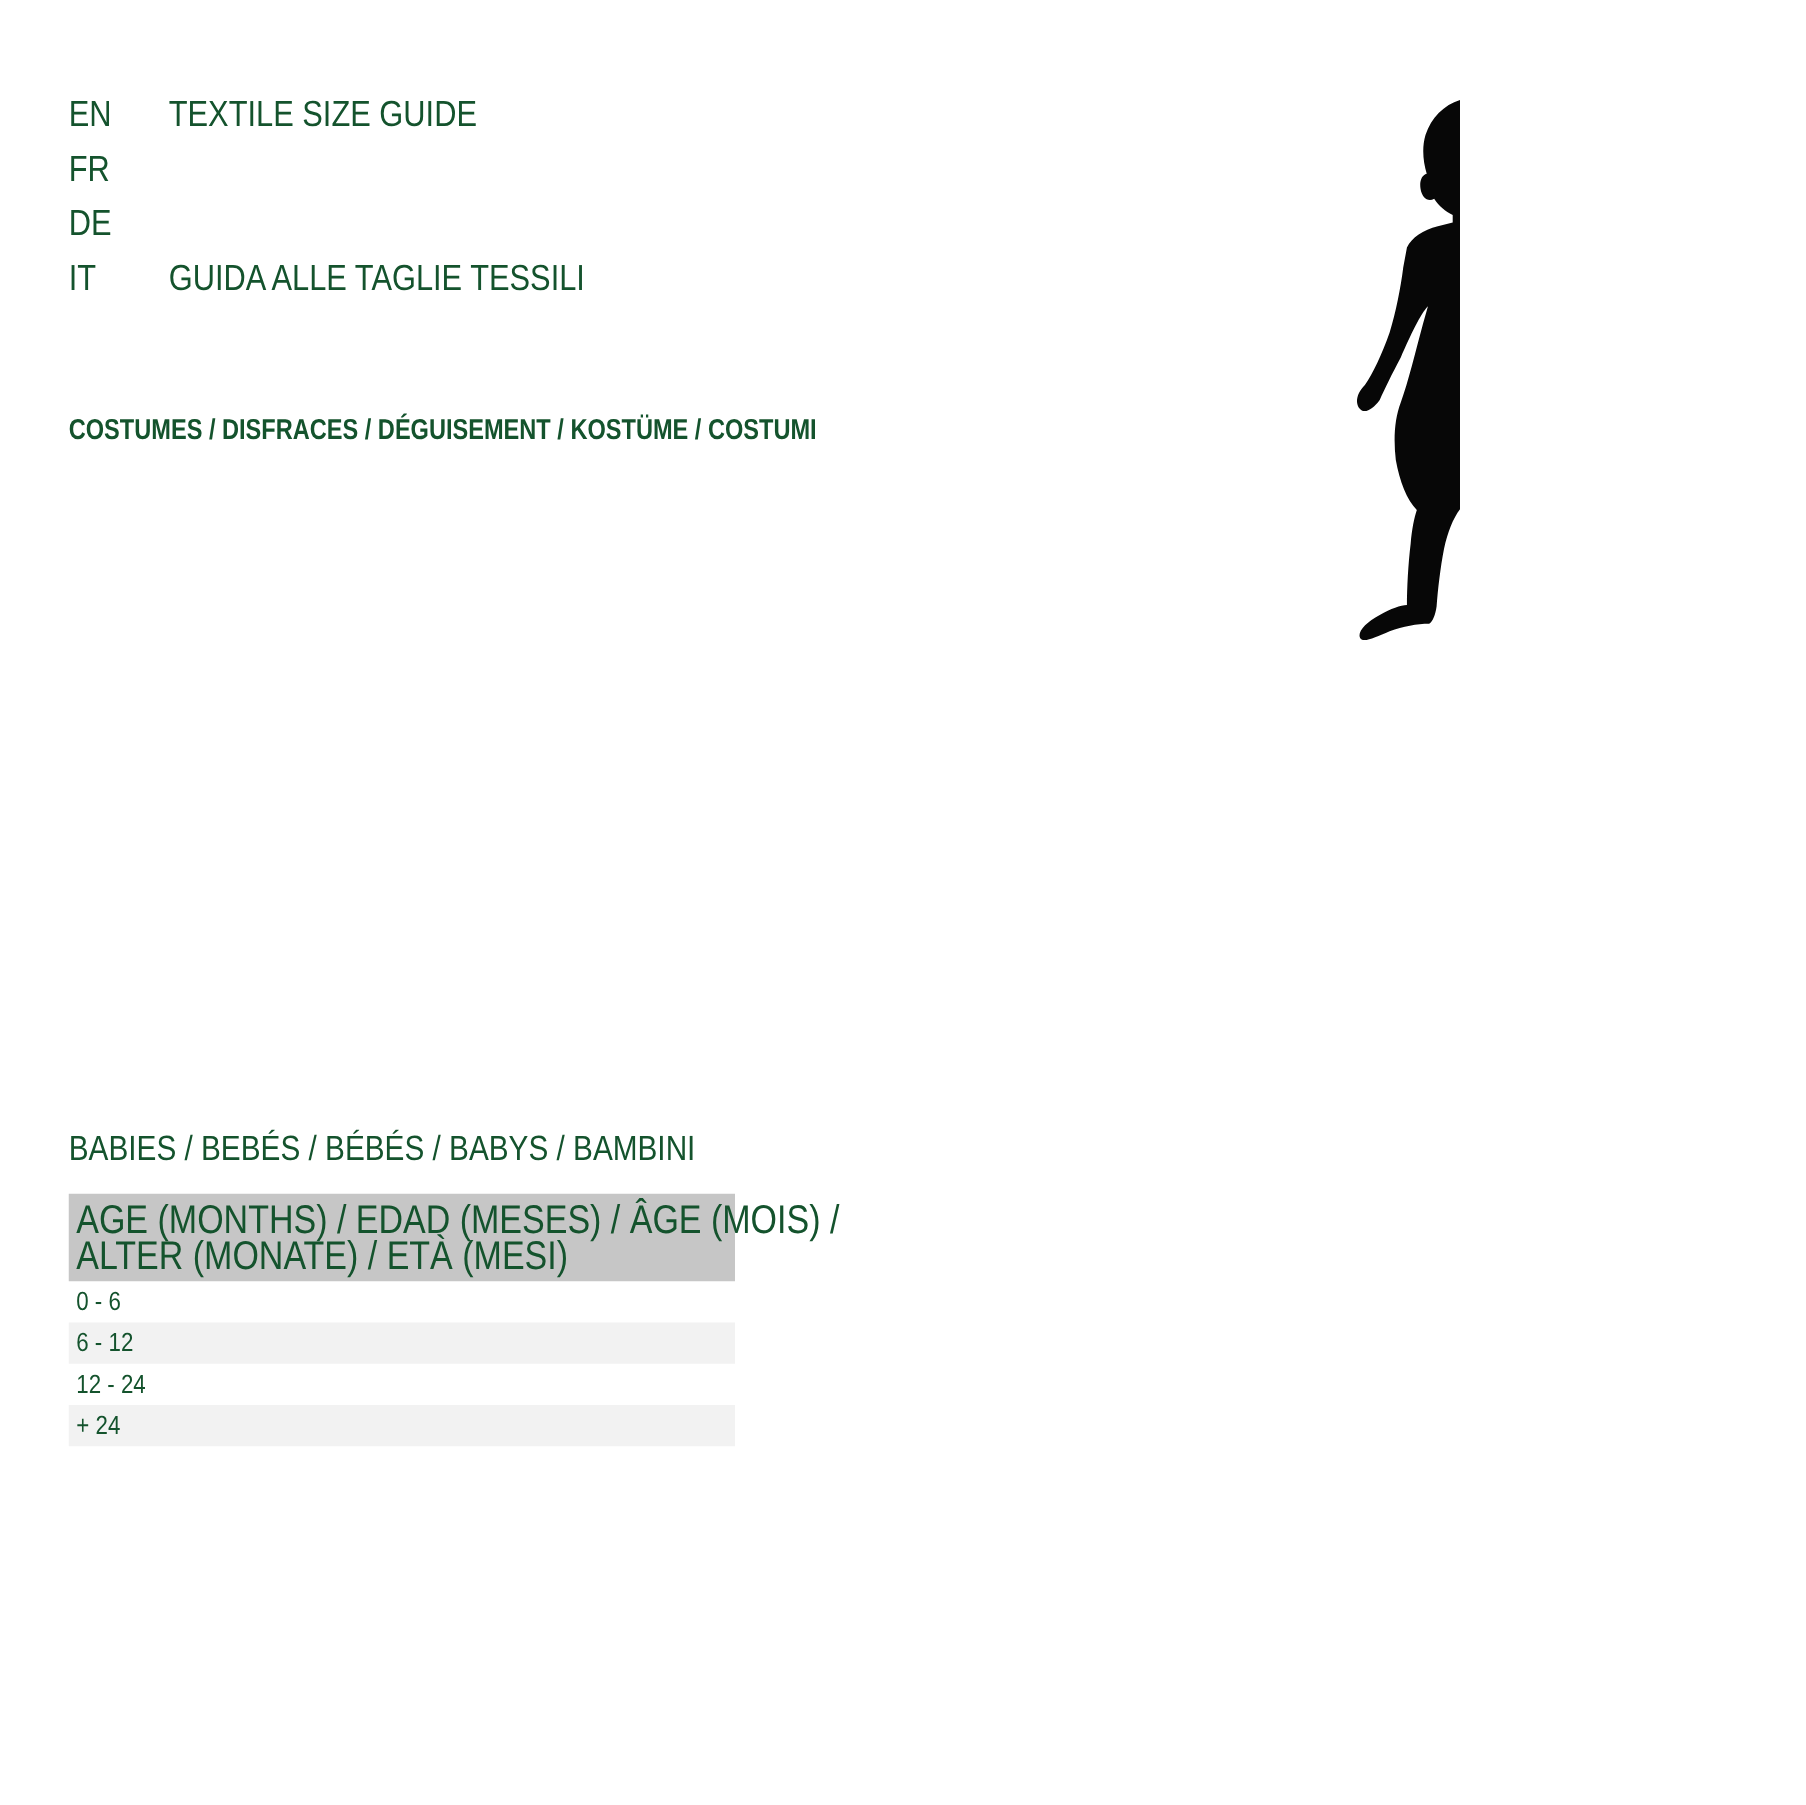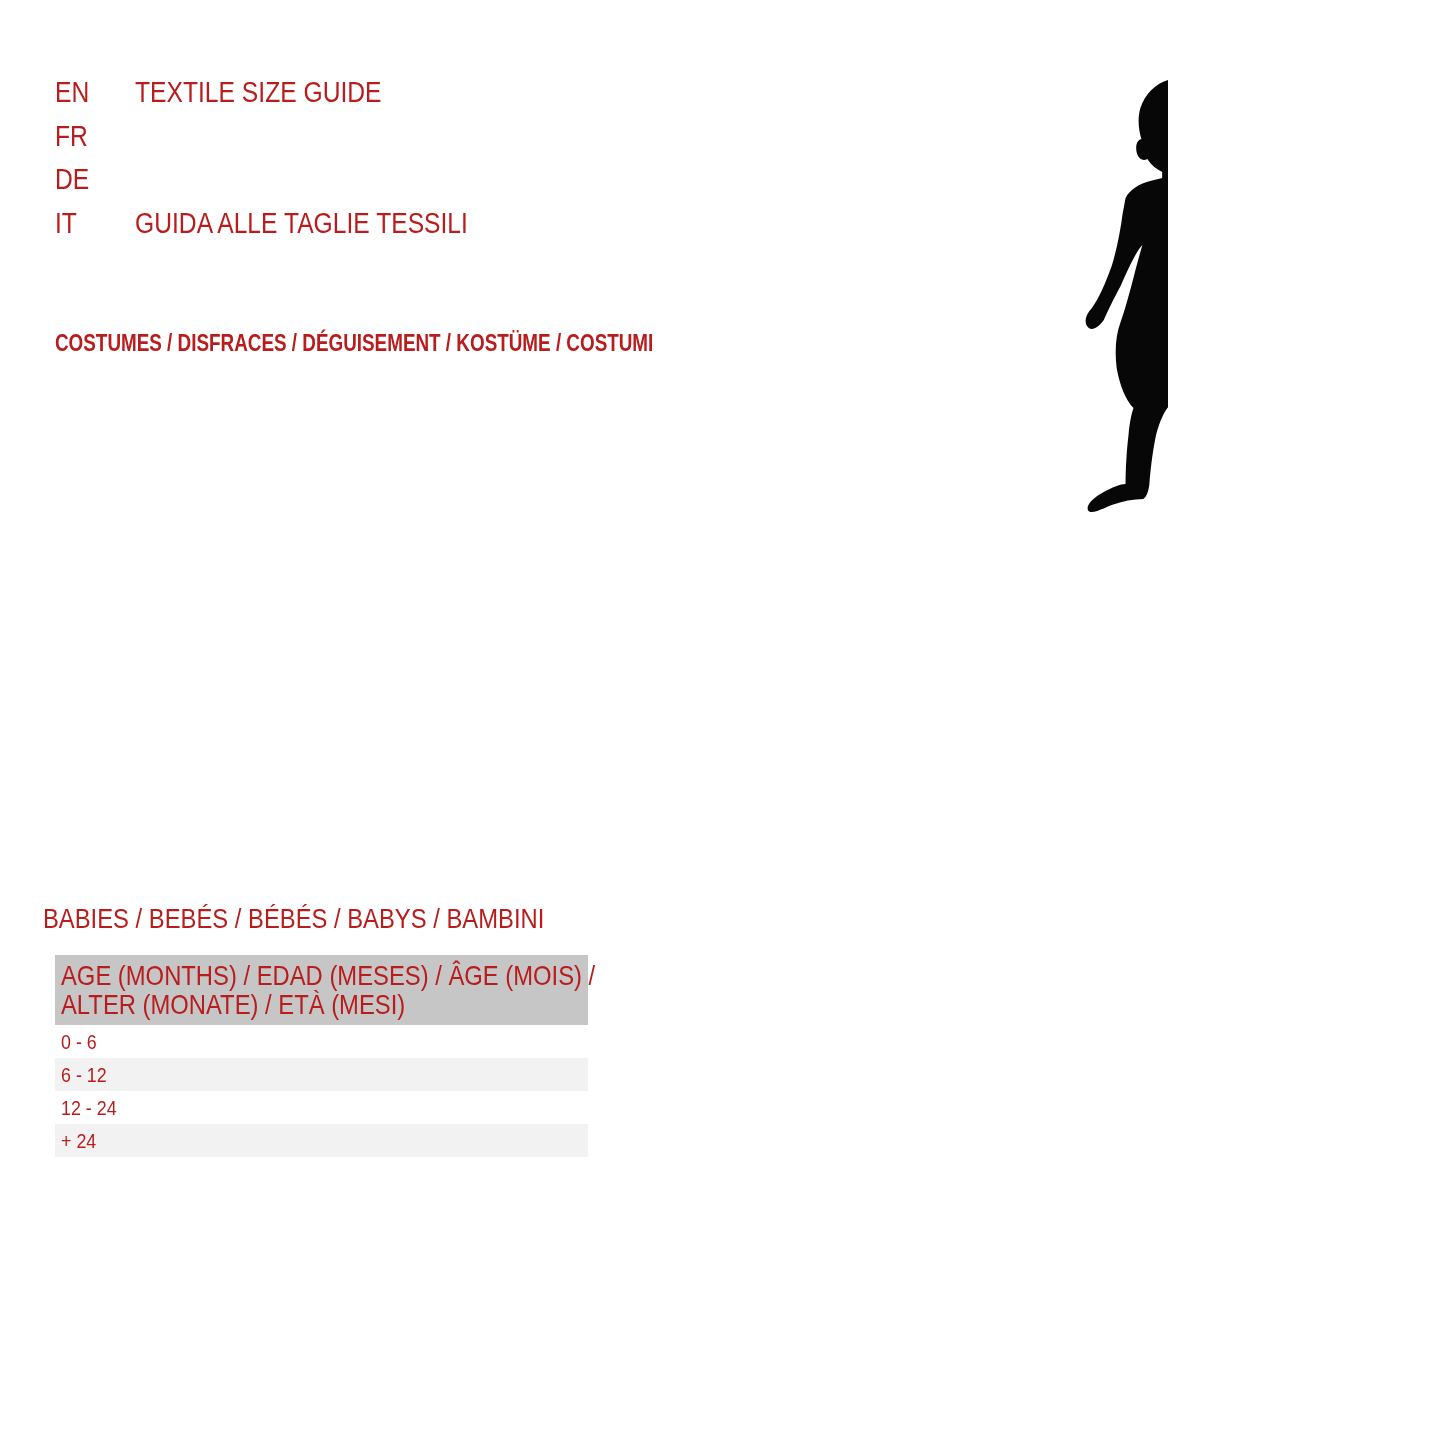--- a/index.html
+++ b/index.html
@@ -2,21 +2,21 @@
 <html><head>
 <meta charset="utf-8">
 <style>
   html, body { margin: 0; padding: 0; background: #ffffff; }
   .canvas {
     position: relative;
     width: 1168px;
     height: 1444px;
     background: #ffffff;
     font-family: "Liberation Sans", "DejaVu Sans", sans-serif;
-    color: #b91c1c;
+    color: #14532d;
     overflow: hidden;
   }
   
   .cond {
     display: inline-block;
     transform: scaleX(0.85);
     transform-origin: 0 50%;
     white-space: nowrap;
     letter-spacing: 0px;
   }
@@ -56,40 +56,40 @@
     position: absolute;
     left: 1083px;
     top: 78px;
     width: 188px;
     height: 440px;
   }
   .figure-wrap svg { display: block; width: 188px; height: 440px; }
 
   .babies-title {
     position: absolute;
-    left: 43px;
+    left: 55px;
     top: 903px;
     font-size: 28px;
     line-height: 32px;
     font-weight: 500;
   }
 
   .age-table {
     position: absolute;
     left: 55px;
     top: 955px;
     width: 533px;
     font-weight: 500;
   }
   .age-header {
     background: #c6c6c6;
     height: 70px;
     box-sizing: border-box;
     padding: 6px 0 0 6px;
-    font-size: 28px;
+    font-size: 32px;
   }
   .age-header .hline { line-height: 29px; }
   .age-row {
     height: 33px;
     line-height: 33px;
     font-size: 21px;
     padding-left: 6px;
     box-sizing: border-box;
   }
   .age-row.alt { background: #f2f2f2; }

